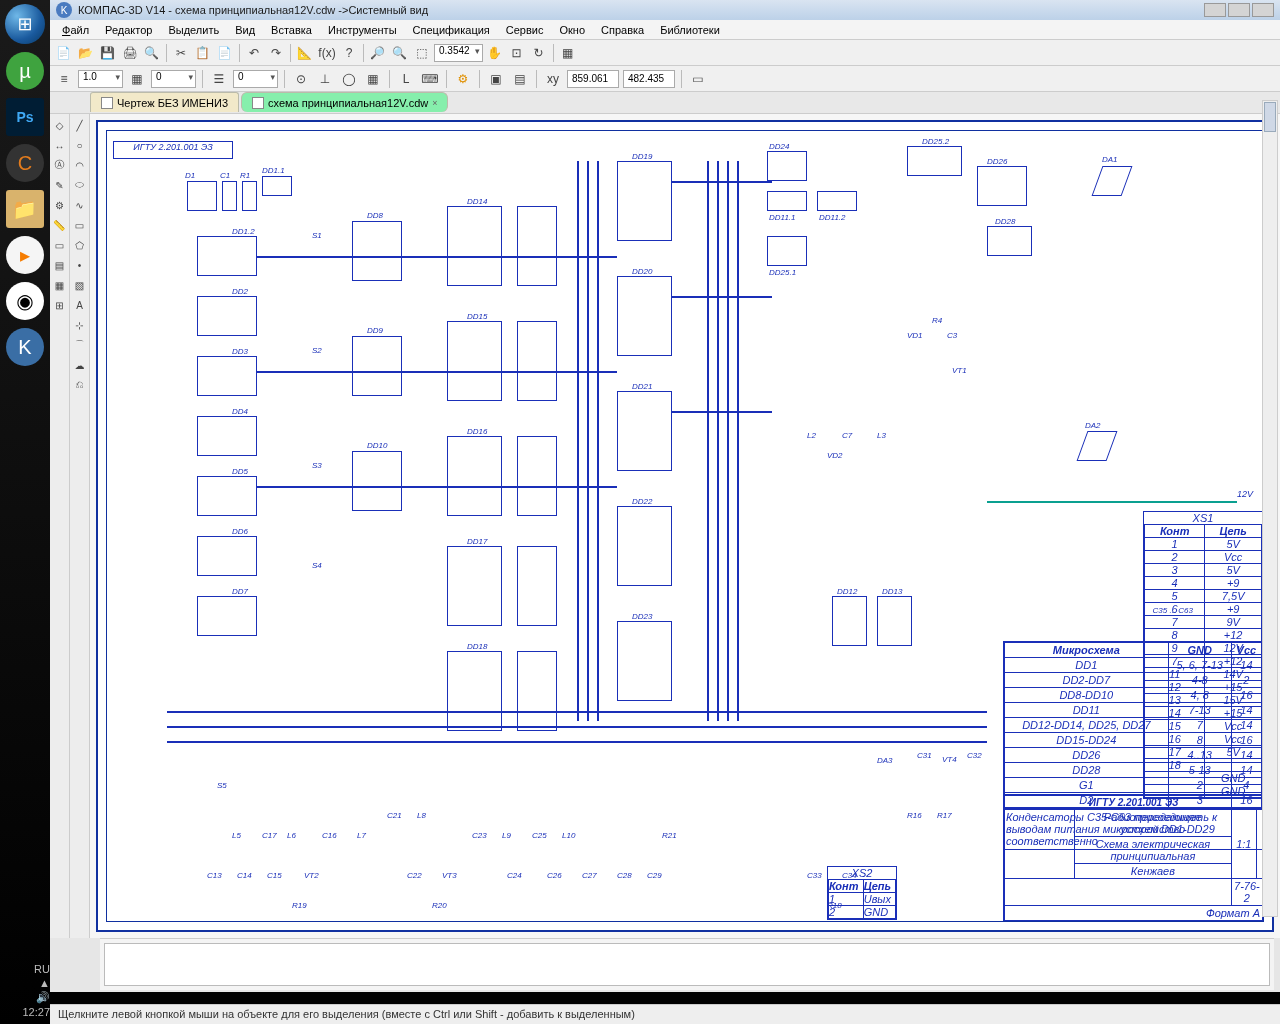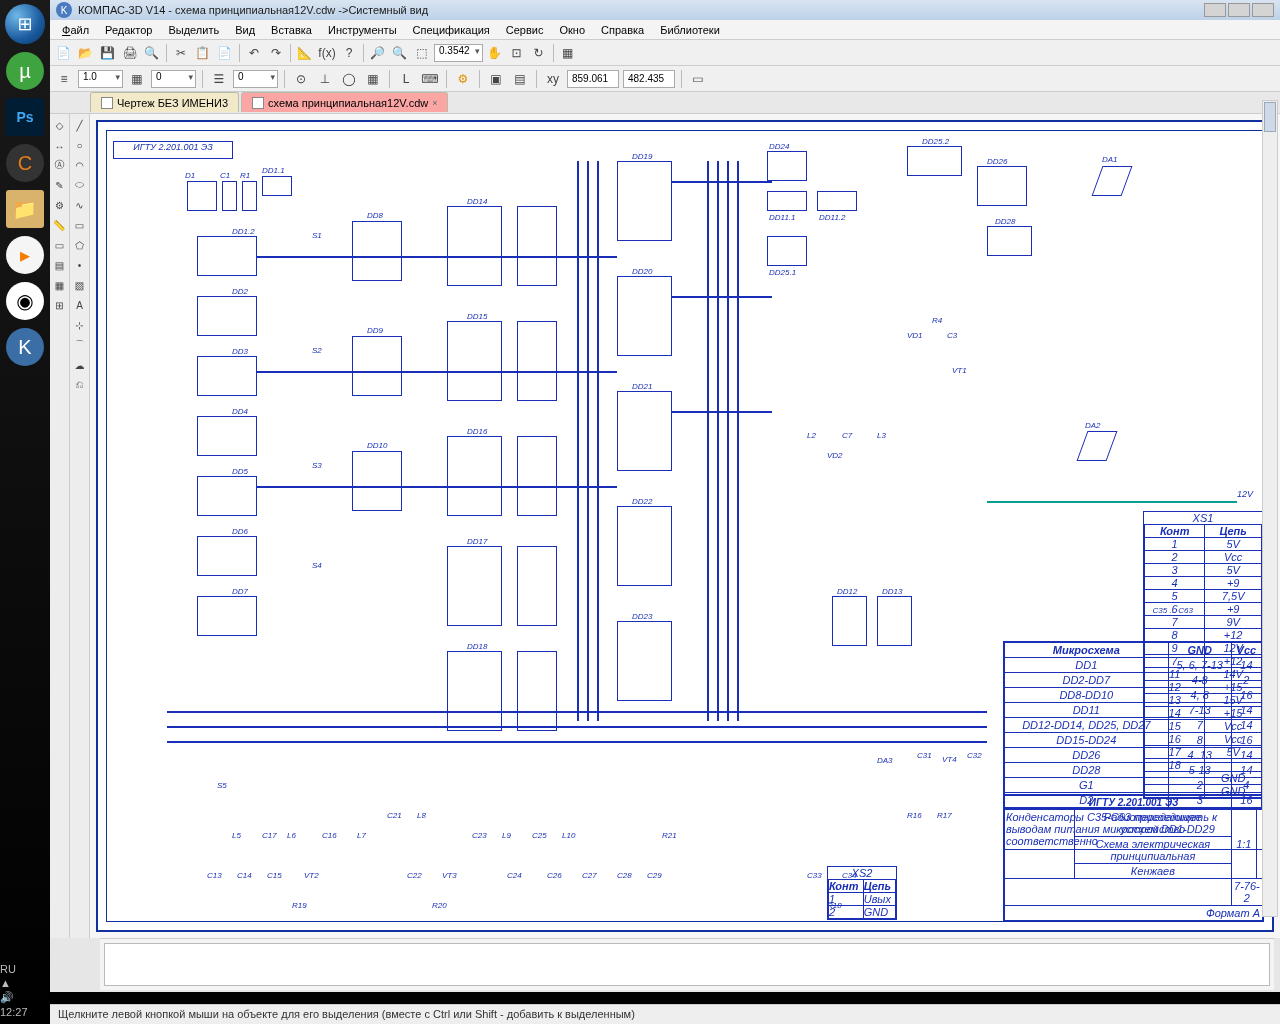--- a/index.html
+++ b/index.html
@@ -9,21 +9,21 @@
 .win-taskbar-left { position: absolute; left: 0; top: 0; width: 50px; height: 1024px; background: linear-gradient(180deg, #1a1a1a, #000); display: flex; flex-direction: column; align-items: center; padding-top: 4px; gap: 8px; }
 .win-start-orb { width: 40px; height: 40px; border-radius: 50%; background: radial-gradient(circle at 30% 30%, #6fb8e8, #1a5a9e 60%, #083864); display:flex; align-items:center; justify-content:center; color:#fff; font-size:18px; }
 .task-icon { width: 38px; height: 38px; border-radius: 3px; display:flex; align-items:center; justify-content:center; font-size: 20px; }
 .ico-utorrent { background:#3fa33f; color:#fff; border-radius:50%; }
 .ico-ps { background:#001d34; color:#3fa9f5; font-weight:bold; font-size:14px; }
 .ico-ccl { background:#333; color:#e37c1d; border-radius:50%; }
 .ico-explorer { background:#d9b36c; }
 .ico-wmp { background:#f5f5f5; color:#f57c00; border-radius:50%; }
 .ico-chrome { background:#fff; border-radius:50%; position:relative; }
 .ico-compass { background:#3a6ea5; color:#fff; border-radius:50%; }
-.tray-bottom { position:absolute; bottom:0; left:0; width:50px; color:#bbb; text-align:left; padding:4px 0; font-size:10px; }
+.tray-bottom { position:absolute; bottom:0; left:0; width:50px; color:#bbb; text-align:right; padding:4px 0; font-size:10px; }
 .tray-bottom div { margin:2px 0; }
 
 
 .app { position:absolute; left:50px; top:0; right:0; height:992px; background:#e6e6e6; display:flex; flex-direction:column; }
 .titlebar { height:20px; background:linear-gradient(#d9e4f1,#bcd1e8); display:flex; align-items:center; padding:0 6px; color:#1a1a1a; }
 .titlebar .app-ico { width:16px;height:16px;border-radius:50%;background:#4a7bc0;margin-right:6px;display:inline-flex;align-items:center;justify-content:center;color:#fff;font-size:10px;}
 .title-controls { margin-left:auto; display:flex; gap:2px; }
 .title-controls span { width:22px;height:14px;background:#d4d4d4;border:1px solid #999;display:inline-block; }
 
 .menubar { height:20px; background:#f4f4f4; border-bottom:1px solid #ccc; display:flex; align-items:center; padding:0 4px; gap:0; }
@@ -33,21 +33,21 @@
 .toolbar { height:26px; background:#f0f0f0; border-bottom:1px solid #ccc; display:flex; align-items:center; padding:0 4px; gap:2px; }
 .toolbar2 { height:26px; background:#f0f0f0; border-bottom:1px solid #ccc; display:flex; align-items:center; padding:0 4px; gap:4px; }
 .tbtn { width:20px;height:20px;border:1px solid transparent;display:inline-flex;align-items:center;justify-content:center;font-size:12px;color:#444; }
 .tsep { width:1px;height:18px;background:#bbb;margin:0 2px; }
 .tcombo { height:18px; border:1px solid #aaa; background:#fff; padding:0 12px 0 4px; font-size:10px; position:relative; min-width:45px; }
 .tcombo::after { content:"▾"; position:absolute; right:2px; top:1px; font-size:9px; color:#555;}
 .tfield { height:18px; border:1px solid #aaa; background:#fff; padding:0 4px; font-size:10px; width:52px; }
 
 .doctabs { height:22px; background:#e8e8e8; border-bottom:1px solid #ccc; display:flex; padding-left:40px; }
 .doctab { height:20px; padding:2px 10px; background:#f2e9c9; border:1px solid #bba; border-bottom:none; border-radius:3px 3px 0 0; margin-right:2px; display:flex; align-items:center; gap:4px; font-size:11px; }
-.doctab.active { background:#fca5a5; }
+.doctab.active { background:#86efac;border-radius:6px; }
 .doctab .close { font-size:9px; color:#666; cursor:pointer; }
 .doctab .doc-ico { width:12px;height:12px;background:#fff;border:1px solid #888;display:inline-block; }
 
 
 .workspace { flex:1; display:flex; background:#e0e0e0; overflow:hidden; }
 .side-toolbar { width:20px; background:#ededed; border-right:1px solid #ccc; display:flex; flex-direction:column; align-items:center; padding:2px 0; gap:2px; }
 .side-toolbar .tbtn { width:18px;height:18px;font-size:10px; }
 .side-toolbar.sec { border-right:1px solid #ccc; }
 
 .canvas-area { flex:1; background:#f6f6f6; position:relative; overflow:hidden; padding:6px; }

